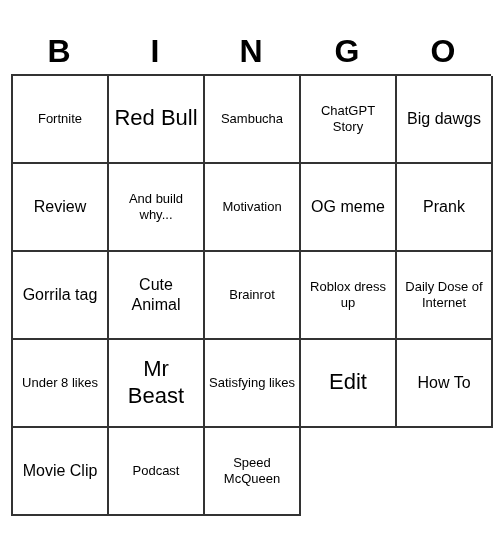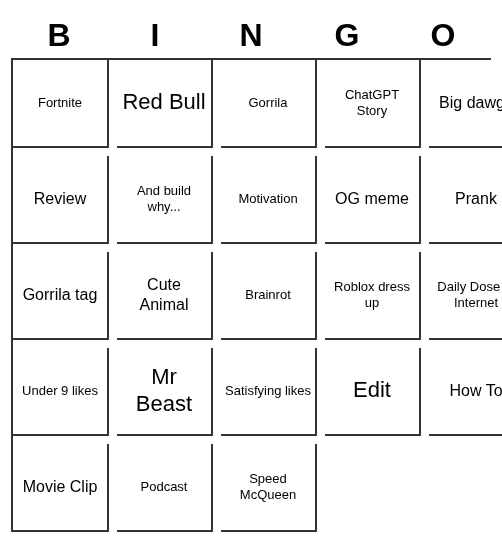--- a/index.html
+++ b/index.html
@@ -37,21 +37,20 @@
       font-size: 32px;
       font-weight: bold;
       font-family: Arial, sans-serif;
     }
 
     .bingo-grid {
       display: grid;
       grid-template-columns: repeat(5, 1fr);
       border-left: 2px solid #333;
       border-top: 2px solid #333;
-      gap: 8px;
     }
 
     .bingo-cell {
       border-right: 2px solid #333;
       border-bottom: 2px solid #333;
       width: 96px;
       height: 88px;
       display: flex;
       align-items: center;
       justify-content: center;
@@ -87,21 +86,21 @@
       <div class="bingo-letter">O</div>
     </div>
   <div class="bingo-grid">
   <div class="bingo-cell">
         <span>Fortnite</span>
       </div>
       <div class="bingo-cell large-text">
         <span>Red Bull</span>
       </div>
       <div class="bingo-cell">
-        <span>Gorrila</span>
+        <span>Sambucha</span>
       </div>
       <div class="bingo-cell">
         <span>ChatGPT Story</span>
       </div>
       <div class="bingo-cell medium-text">
         <span>Big dawgs</span>
       </div>
       <div class="bingo-cell medium-text">
         <span>Review</span>
       </div>
@@ -126,21 +125,21 @@
       <div class="bingo-cell">
         <span>Brainrot</span>
       </div>
       <div class="bingo-cell">
         <span>Roblox dress up</span>
       </div>
       <div class="bingo-cell">
         <span>Daily Dose of Internet</span>
       </div>
       <div class="bingo-cell">
-        <span>Under 9 likes</span>
+        <span>Under 8 likes</span>
       </div>
       <div class="bingo-cell large-text">
         <span>Mr Beast</span>
       </div>
       <div class="bingo-cell">
         <span>Satisfying likes</span>
       </div>
       <div class="bingo-cell large-text">
         <span>Edit</span>
       </div>

